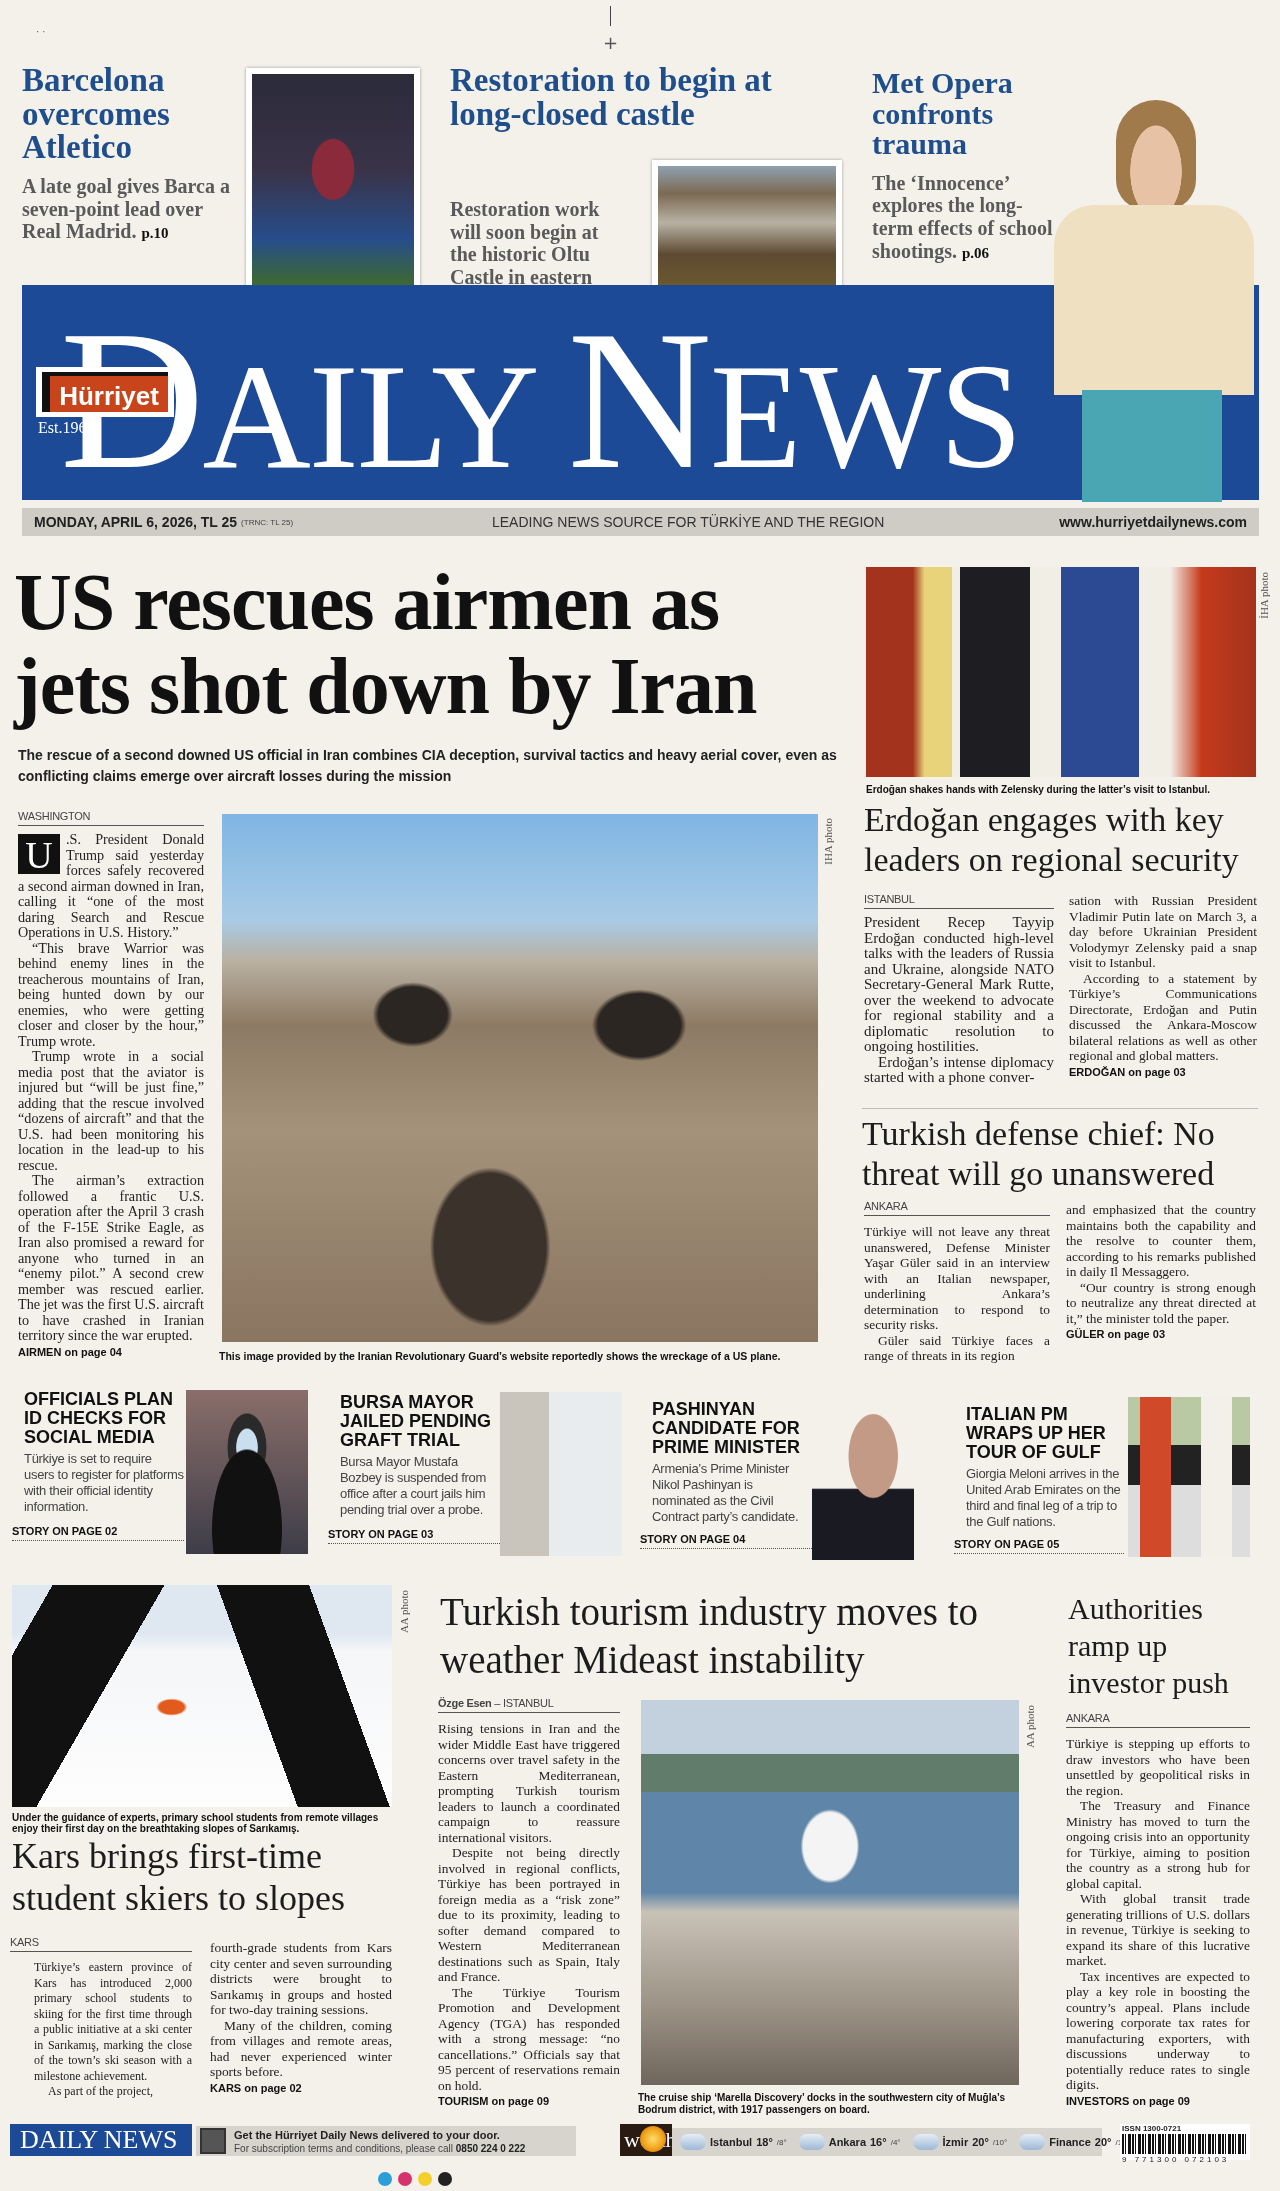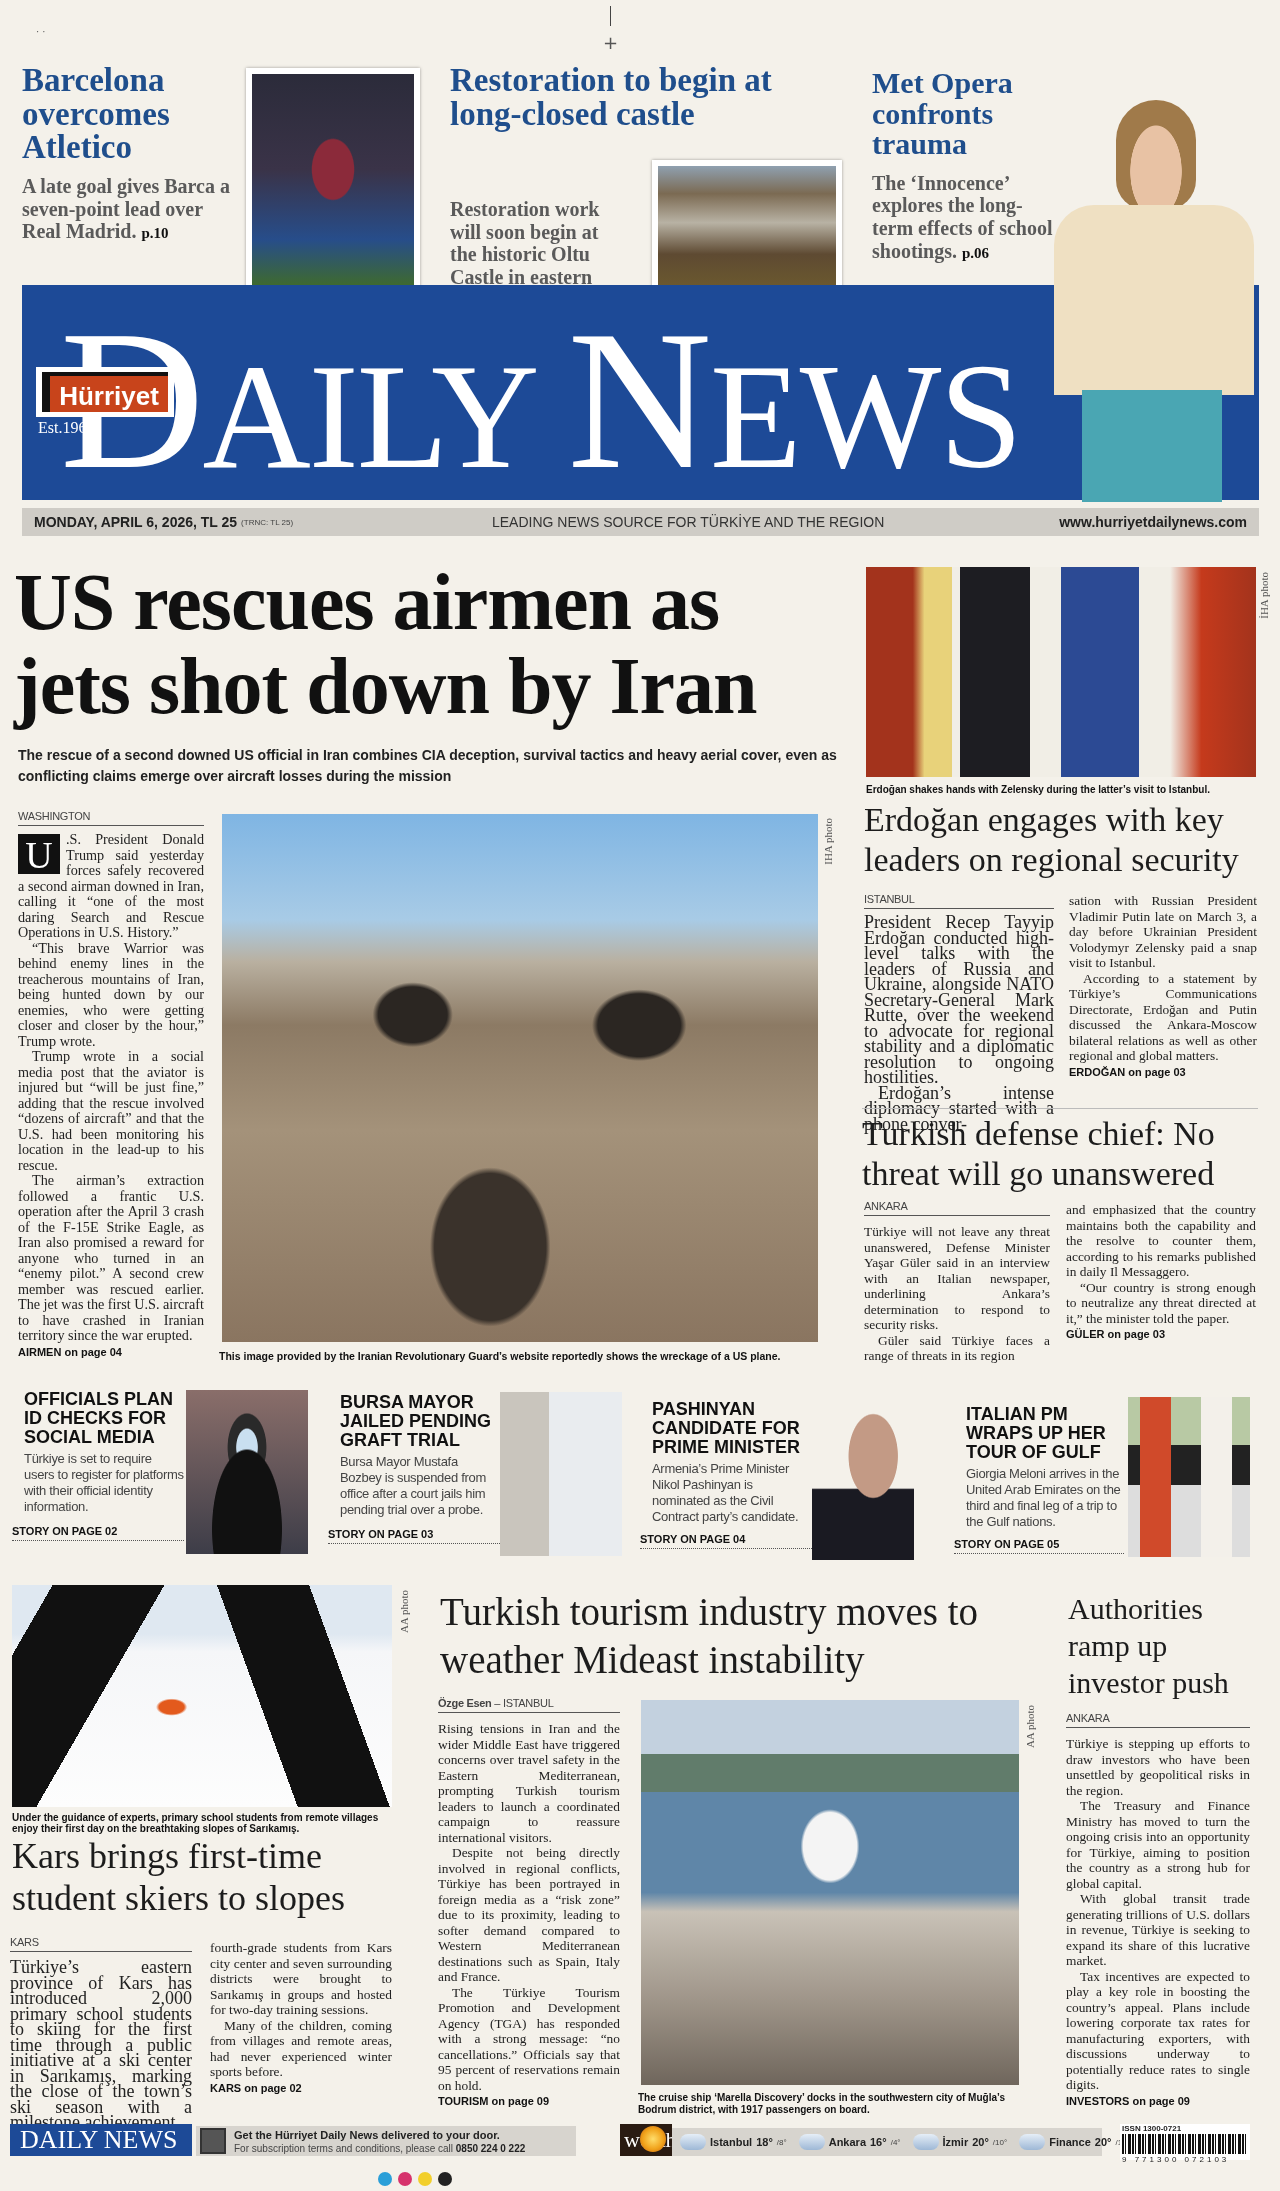--- a/index.html
+++ b/index.html
@@ -164,21 +164,21 @@
      background:
        linear-gradient(90deg, transparent 0 24%, #1d1d22 24% 42%, transparent 42% 50%, #2c4a94 50% 70%, transparent 70%),
        linear-gradient(90deg, #a3331c 0 12%, #e8d27a 15% 22%, #f1eee6 22% 78%, #c53a1c 86%, #a3331c 100%);"></div>
 <div class="abs credit" style="left:1258px; top:572px;">İHA photo</div>
 <div class="abs caption" style="left:866px; top:783px; width:400px; font-size:10px;">Erdoğan shakes hands with Zelensky during the latter’s visit to Istanbul.</div>
 <div class="abs sec-hl" style="left:864px; top:800px; width:410px; font-size:34px;">Erdoğan engages with key leaders on regional security</div>
 
 <div class="abs" style="left:864px; top:893px; width:190px;">
   <div class="dateline">ISTANBUL</div>
   <div class="rule" style="margin:3px 0 6px;"></div>
-  <div class="body" style="font-size:18px;">
+  <div class="body" style="font-size:15px;">
     <p>President Recep Tayyip Erdoğan conducted high-level talks with the leaders of Russia and Ukraine, alongside NATO Secretary-General Mark Rutte, over the weekend to advocate for regional stability and a diplomatic resolution to ongoing hostilities.</p>
     <p>Erdoğan’s intense diplomacy started with a phone conver-</p>
   </div>
 </div>
 <div class="abs" style="left:1069px; top:893px; width:188px;">
   <div class="body" style="font-size:13.4px;">
     <p>sation with Russian President Vladimir Putin late on March 3, a day before Ukrainian President Volodymyr Zelensky paid a snap visit to Istanbul.</p>
     <p>According to a statement by Türkiye’s Communications Directorate, Erdoğan and Putin discussed the Ankara-Moscow bilateral relations as well as other regional and global matters.</p>
   </div>
   <div class="jump">ERDOĞAN on page 03</div>
@@ -239,21 +239,21 @@
        linear-gradient(120deg, transparent 0 8%, #111 8% 30%, transparent 30%),
        linear-gradient(70deg, transparent 0 62%, #111 62% 82%, transparent 82%),
        radial-gradient(ellipse at 42% 55%, #e35a1d 0 4%, transparent 5%),
        linear-gradient(180deg, #dfe8f1 0 22%, #f5f6f8 30%, #fdfdfd 100%);"></div>
 <div class="abs credit" style="left:398px; top:1590px;">AA photo</div>
 <div class="abs caption" style="left:12px; top:1812px; width:390px; font-size:10px; line-height:11px;">Under the guidance of experts, primary school students from remote villages enjoy their first day on the breathtaking slopes of Sarıkamış.</div>
 <div class="abs sec-hl" style="left:12px; top:1835px; width:400px; font-size:36px; line-height:42px;">Kars brings first-time student skiers to slopes</div>
 <div class="abs" style="left:10px; top:1936px; width:182px;">
   <div class="dateline">KARS</div>
   <div class="rule" style="margin:3px 0 8px;"></div>
-  <div class="body" style="font-size:18px;">
+  <div class="body" style="font-size:12px;margin-left:24px;">
     <p>Türkiye’s eastern province of Kars has introduced 2,000 primary school students to skiing for the first time through a public initiative at a ski center in Sarıkamış, marking the close of the town’s ski season with a milestone achievement.</p>
     <p>As part of the project,</p>
   </div>
 </div>
 <div class="abs" style="left:210px; top:1940px; width:182px;">
   <div class="body" style="font-size:13.4px;font-family:Liberation Serif, serif;">
     <p>fourth-grade students from Kars city center and seven surrounding districts were brought to Sarıkamış in groups and hosted for two-day training sessions.</p>
     <p>Many of the children, coming from villages and remote areas, had never experienced winter sports before.</p>
   </div>
   <div class="jump">KARS on page 02</div>

